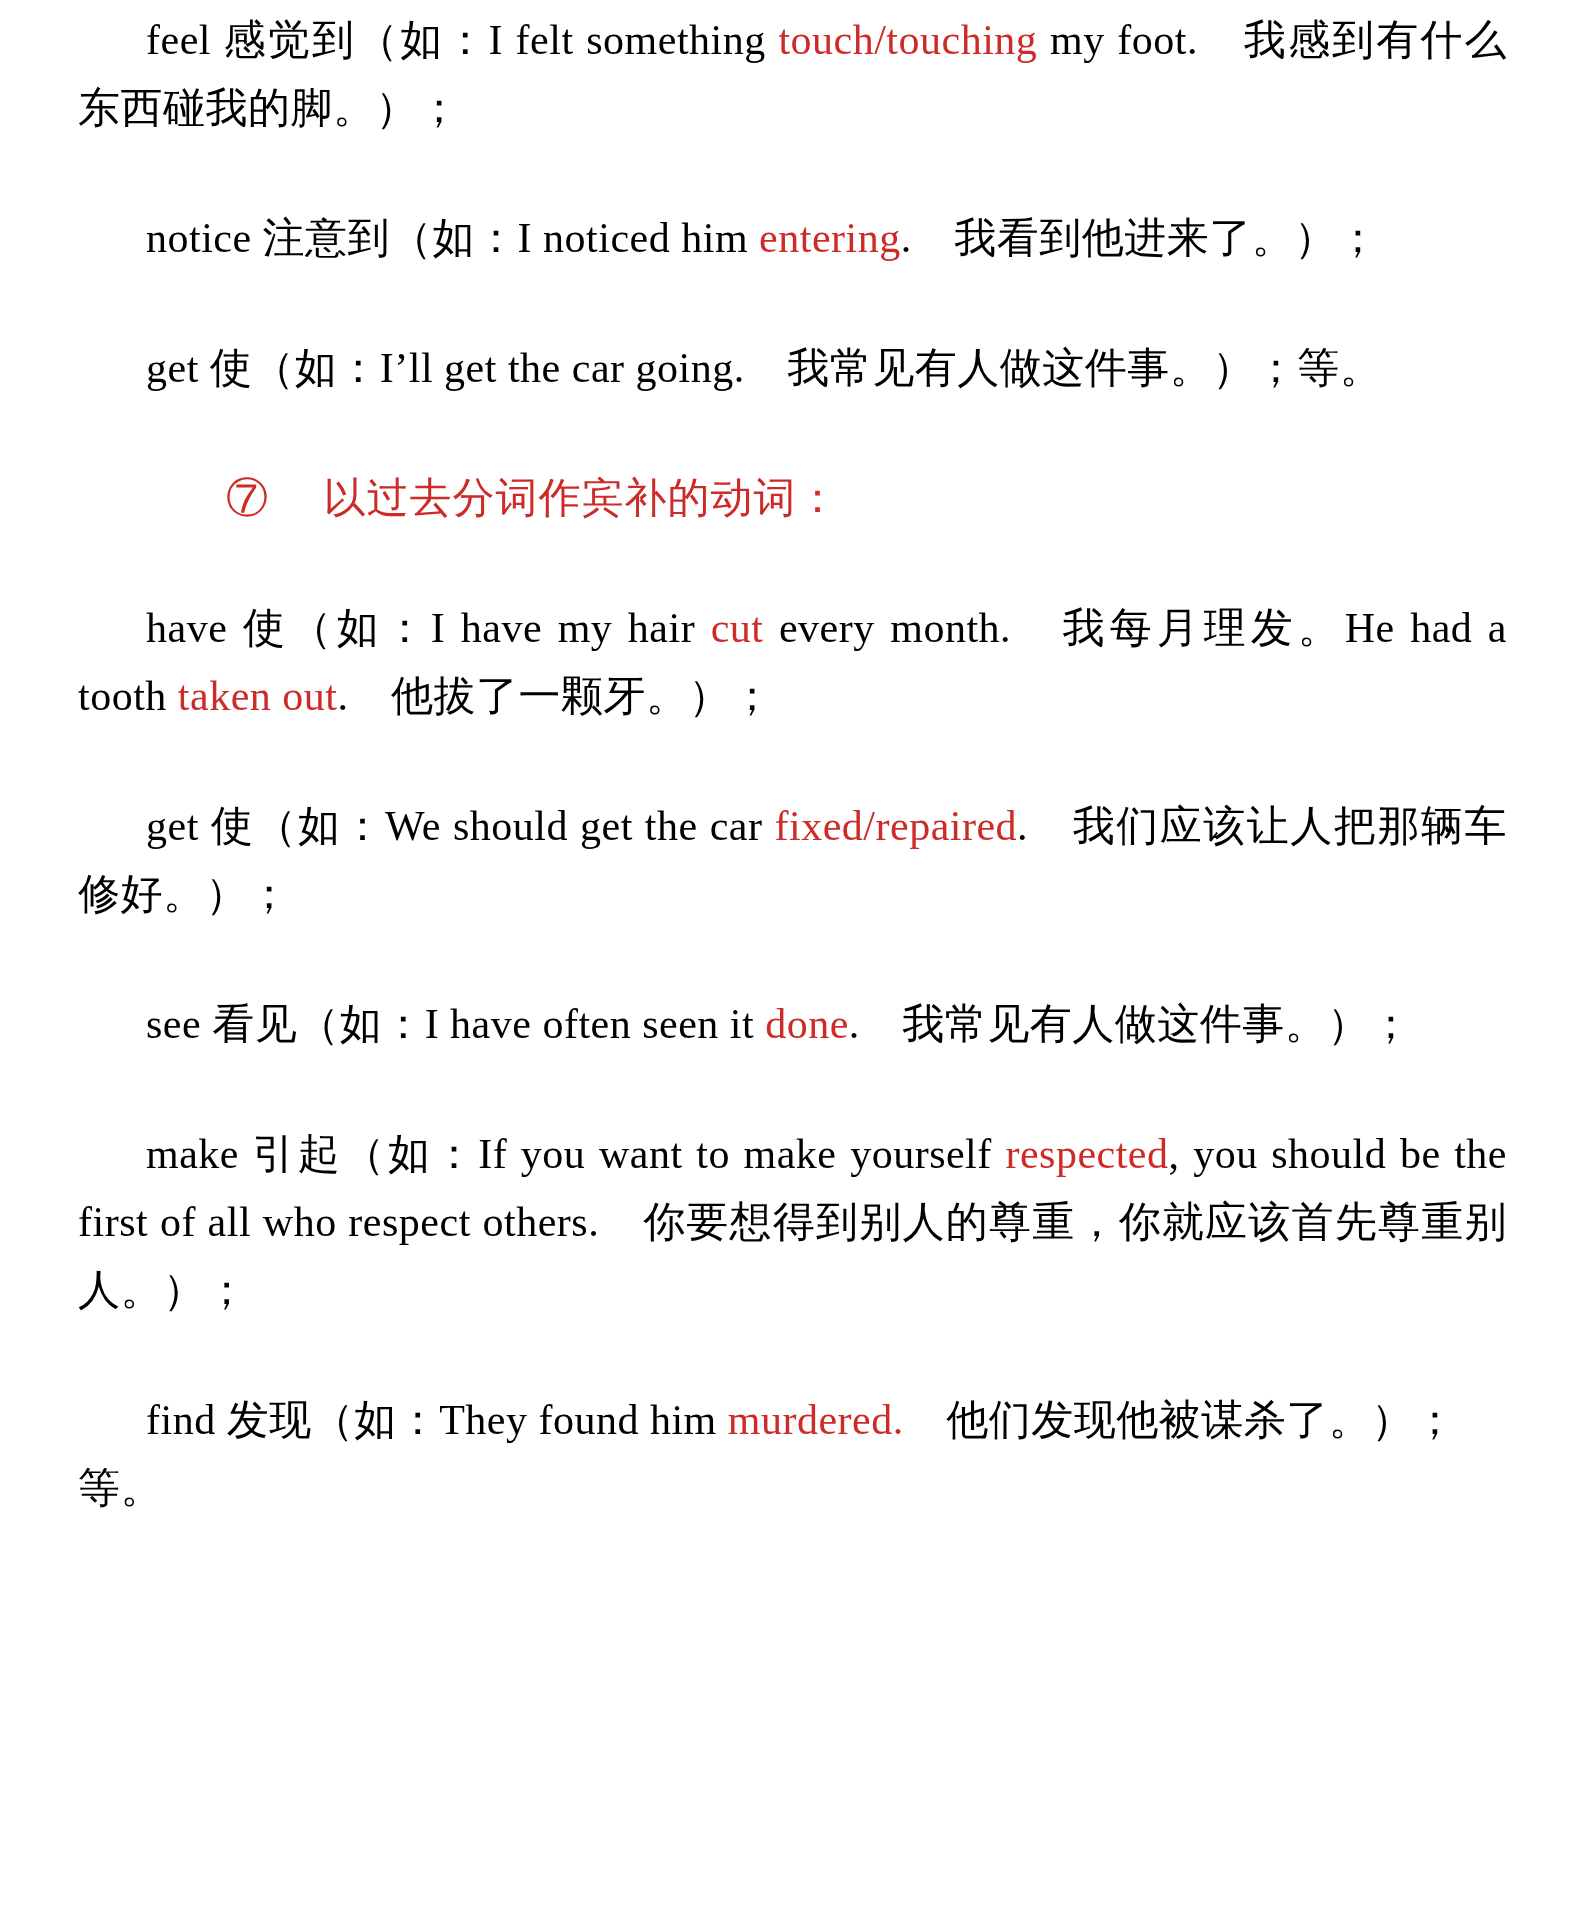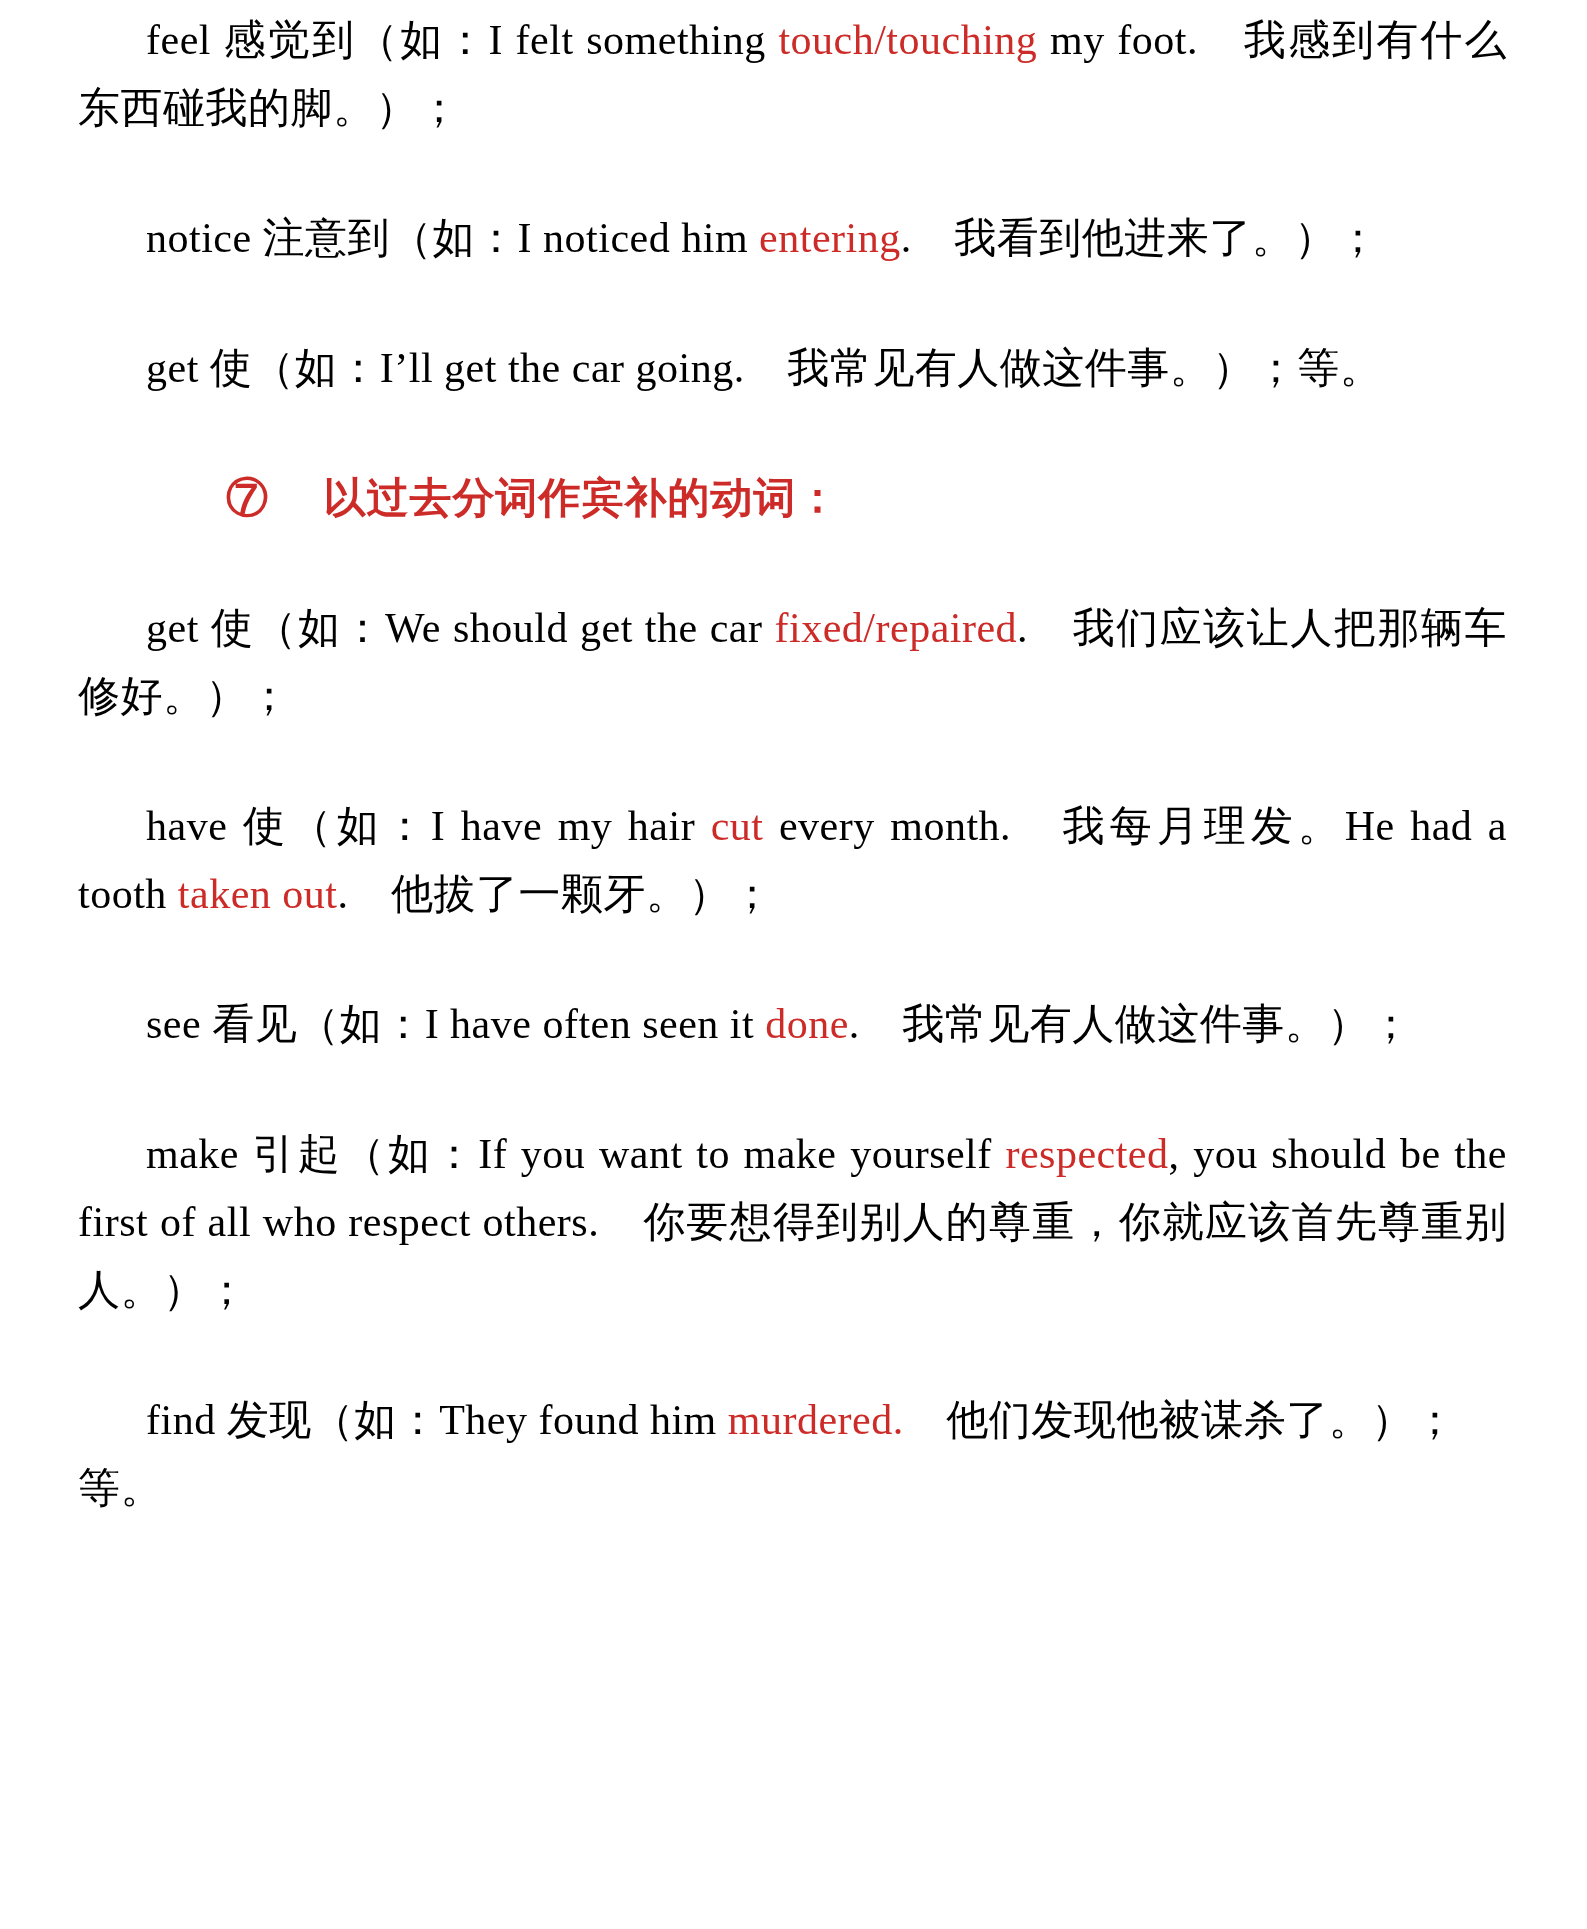--- a/index.html
+++ b/index.html
@@ -33,44 +33,44 @@
   }
   .para.cont {
     text-indent: 0;
     margin: 0;
   }
   .heading {
     margin: 0 0 62px 0;
     line-height: 68px;
     text-indent: 148px;
     color: var(--accent-red, #cc2b28);
-    font-weight: bold;
+    font-weight: normal;
     letter-spacing: 1px;
   }
   .red {
     color: var(--accent-red, #cc2b28);
   }
 </style>
 </head>
 <body style="background: rgb(255, 255, 255); color: rgb(0, 0, 0);">
 
 <div class="page">
 
   <p class="para"><span>feel 感觉到（如：I felt something </span><span class="red">touch/touching</span><span> my foot.　我感到有什么东西碰我的脚。）；</span></p>
 
   <p class="para"><span>notice 注意到（如：I noticed him </span><span class="red">entering</span><span>.　我看到他进来了。）；</span></p>
 
   <p class="para"><span>get 使（如：I’ll get the car going.　我常见有人做这件事。）；等。</span></p>
 
   <p class="heading"><span>⑦　 以过去分词作宾补的动词：</span></p>
 
 
+  <p class="para"><span>have 使（如：I have my hair </span><span class="red">cut</span><span> every month.　我每月理发。He had a tooth </span><span class="red">taken out</span><span>.　他拔了一颗牙。）；</span></p>
+
   <p class="para"><span>get 使（如：We should get the car </span><span class="red">fixed/repaired</span><span>.　我们应该让人把那辆车修好。）；</span></p>
-
-  <p class="para"><span>have 使（如：I have my hair </span><span class="red">cut</span><span> every month.　我每月理发。He had a tooth </span><span class="red">taken out</span><span>.　他拔了一颗牙。）；</span></p>
 
 
   <p class="para"><span>see 看见（如：I have often seen it </span><span class="red">done</span><span>.　我常见有人做这件事。）；</span></p>
 
   <p class="para"><span>make 引起（如：If you want to make yourself </span><span class="red">respected</span><span>, you should be the first of all who respect others.　你要想得到别人的尊重，你就应该首先尊重别人。）；</span></p>
 
   <p class="para tight"><span>find 发现（如：They found him </span><span class="red">murdered.</span><span>　他们发现他被谋杀了。）；</span></p>
 
   <p class="para cont"><span>等。</span></p>
 

